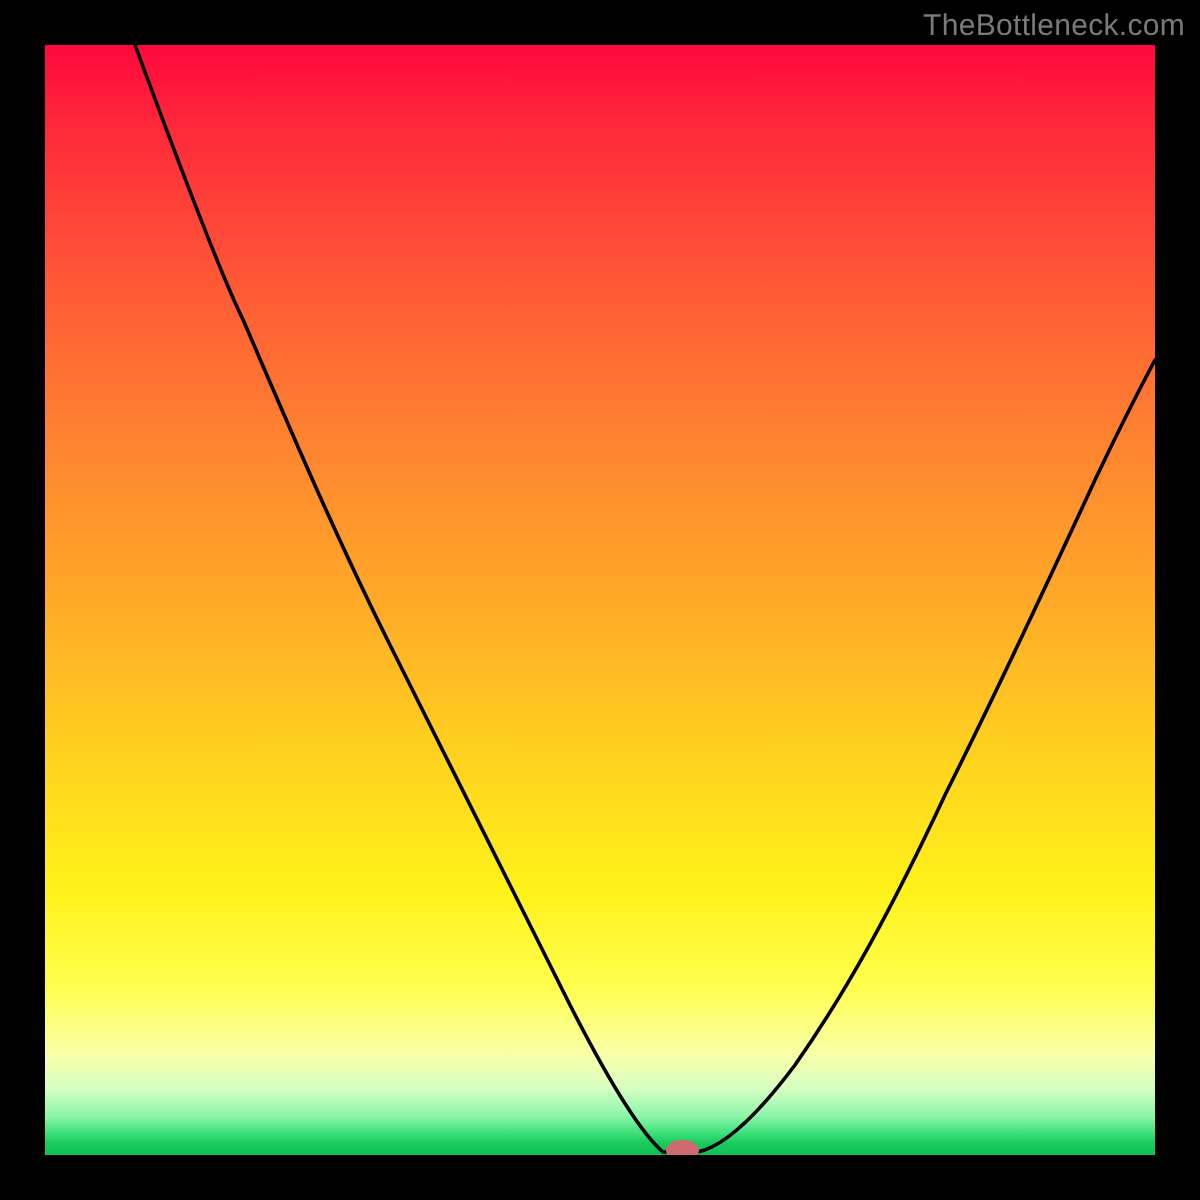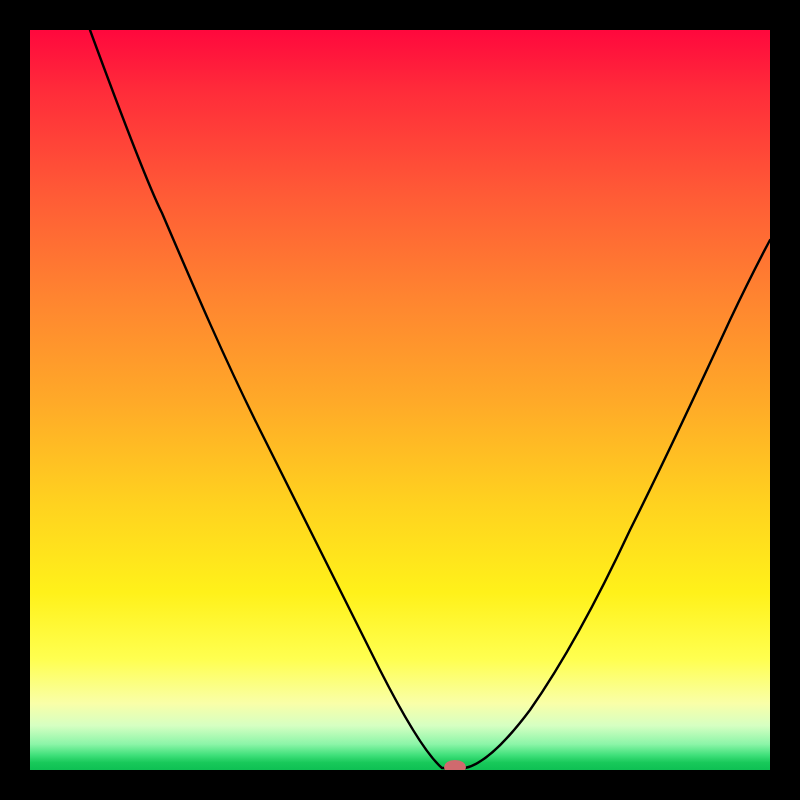--- a/index.html
+++ b/index.html
@@ -86,14 +86,15 @@
                C 378 695, 398 726, 412 738
                L 435 738
                C 450 735, 470 720, 500 680
                C 535 630, 565 575, 600 500
                C 635 430, 670 355, 700 290
                C 718 252, 732 225, 740 210"></path>
       <ellipse class="marker" cx="425" cy="737" rx="11" ry="7"></ellipse>
     </svg>
   </div>
 
+  <div class="watermark">TheBottleneck.com</div>
 
 </div>
 
 </body></html>

